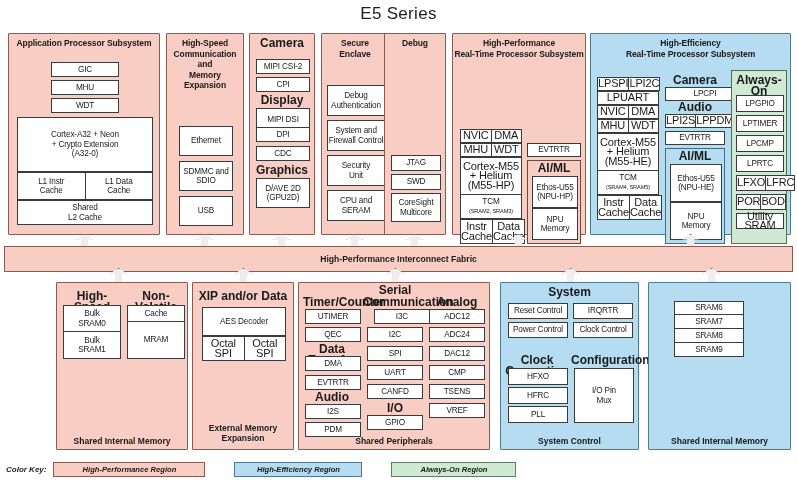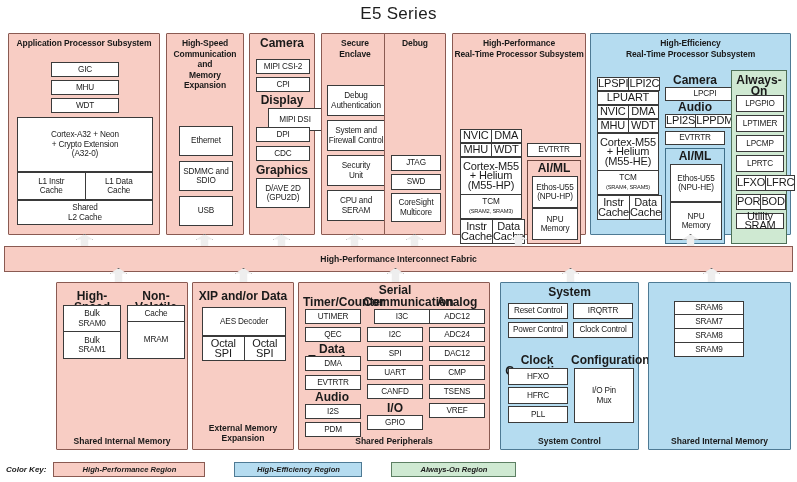--- a/index.html
+++ b/index.html
@@ -125,21 +125,21 @@
 SDIO</div>
   <div class="box" style="position:absolute; left:12px; top:162px; width:54px; height:30px;">USB</div>
 </div>
 
 <div class="group hp" style="left:249px; top:33px; width:66px; height:202px;">
   <div class="sub-title" style="padding-top:4px;">Camera</div>
   <div class="box" style="position:absolute; left:6px; top:25px; width:54px; height:15px;">MIPI CSI-2</div>
   <div class="box" style="position:absolute; left:6px; top:43px; width:54px; height:15px;">CPI</div>
 
   <div class="sub-title" style="position:absolute; left:0; right:0; top:61px;">Display</div>
-  <div class="box" style="position:absolute; left:18px; top:74px; width:54px; height:23px;text-align:center;">MIPI DSI</div>
+  <div class="box" style="position:absolute; left:6px; top:74px; width:54px; height:23px;text-align:center;">MIPI DSI</div>
   <div class="box" style="position:absolute; left:6px; top:93px; width:54px; height:15px;">DPI</div>
   <div class="box" style="position:absolute; left:6px; top:112px; width:54px; height:15px;">CDC</div>
 
   <div class="sub-title" style="position:absolute; left:0; right:0; top:131px;">Graphics</div>
   <div class="box" style="position:absolute; left:6px; top:144px; width:54px; height:30px; white-space:pre-line;">D/AVE 2D
 (GPU2D)</div>
 </div>
 
 <div class="group hp" style="left:321px; top:33px; width:68px; height:202px;">
   <div class="grp-title" style="white-space:pre-line;">Secure

